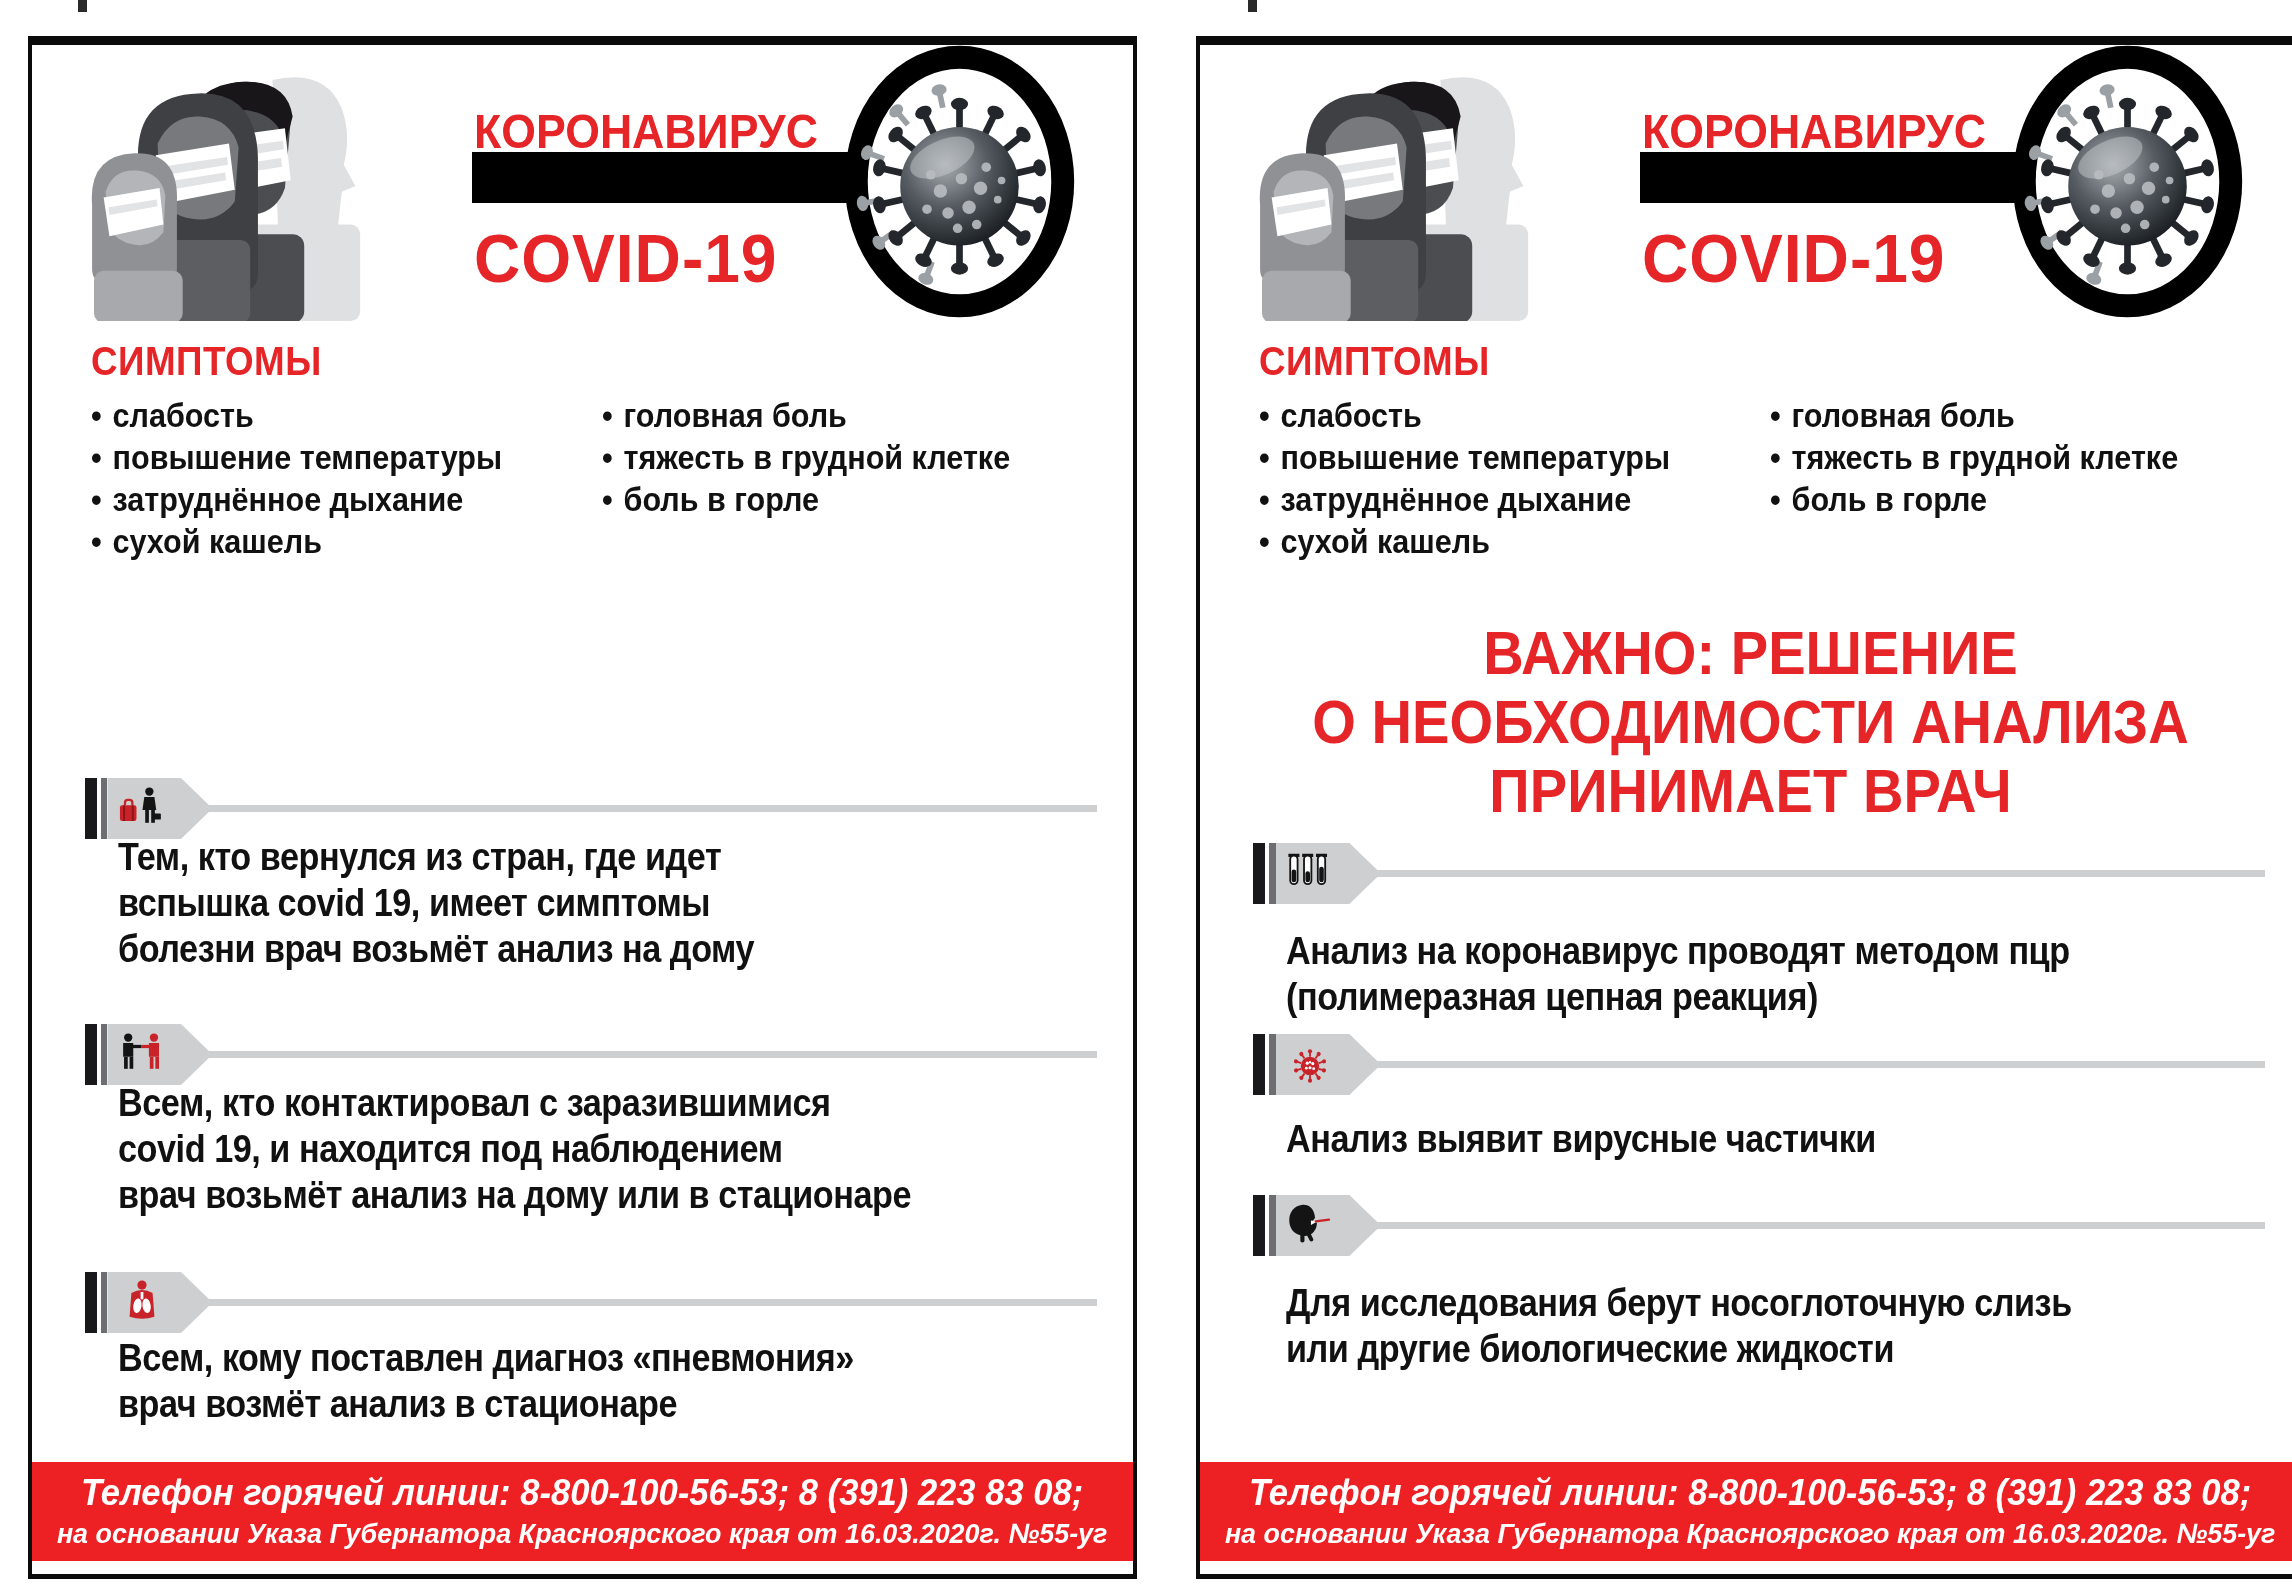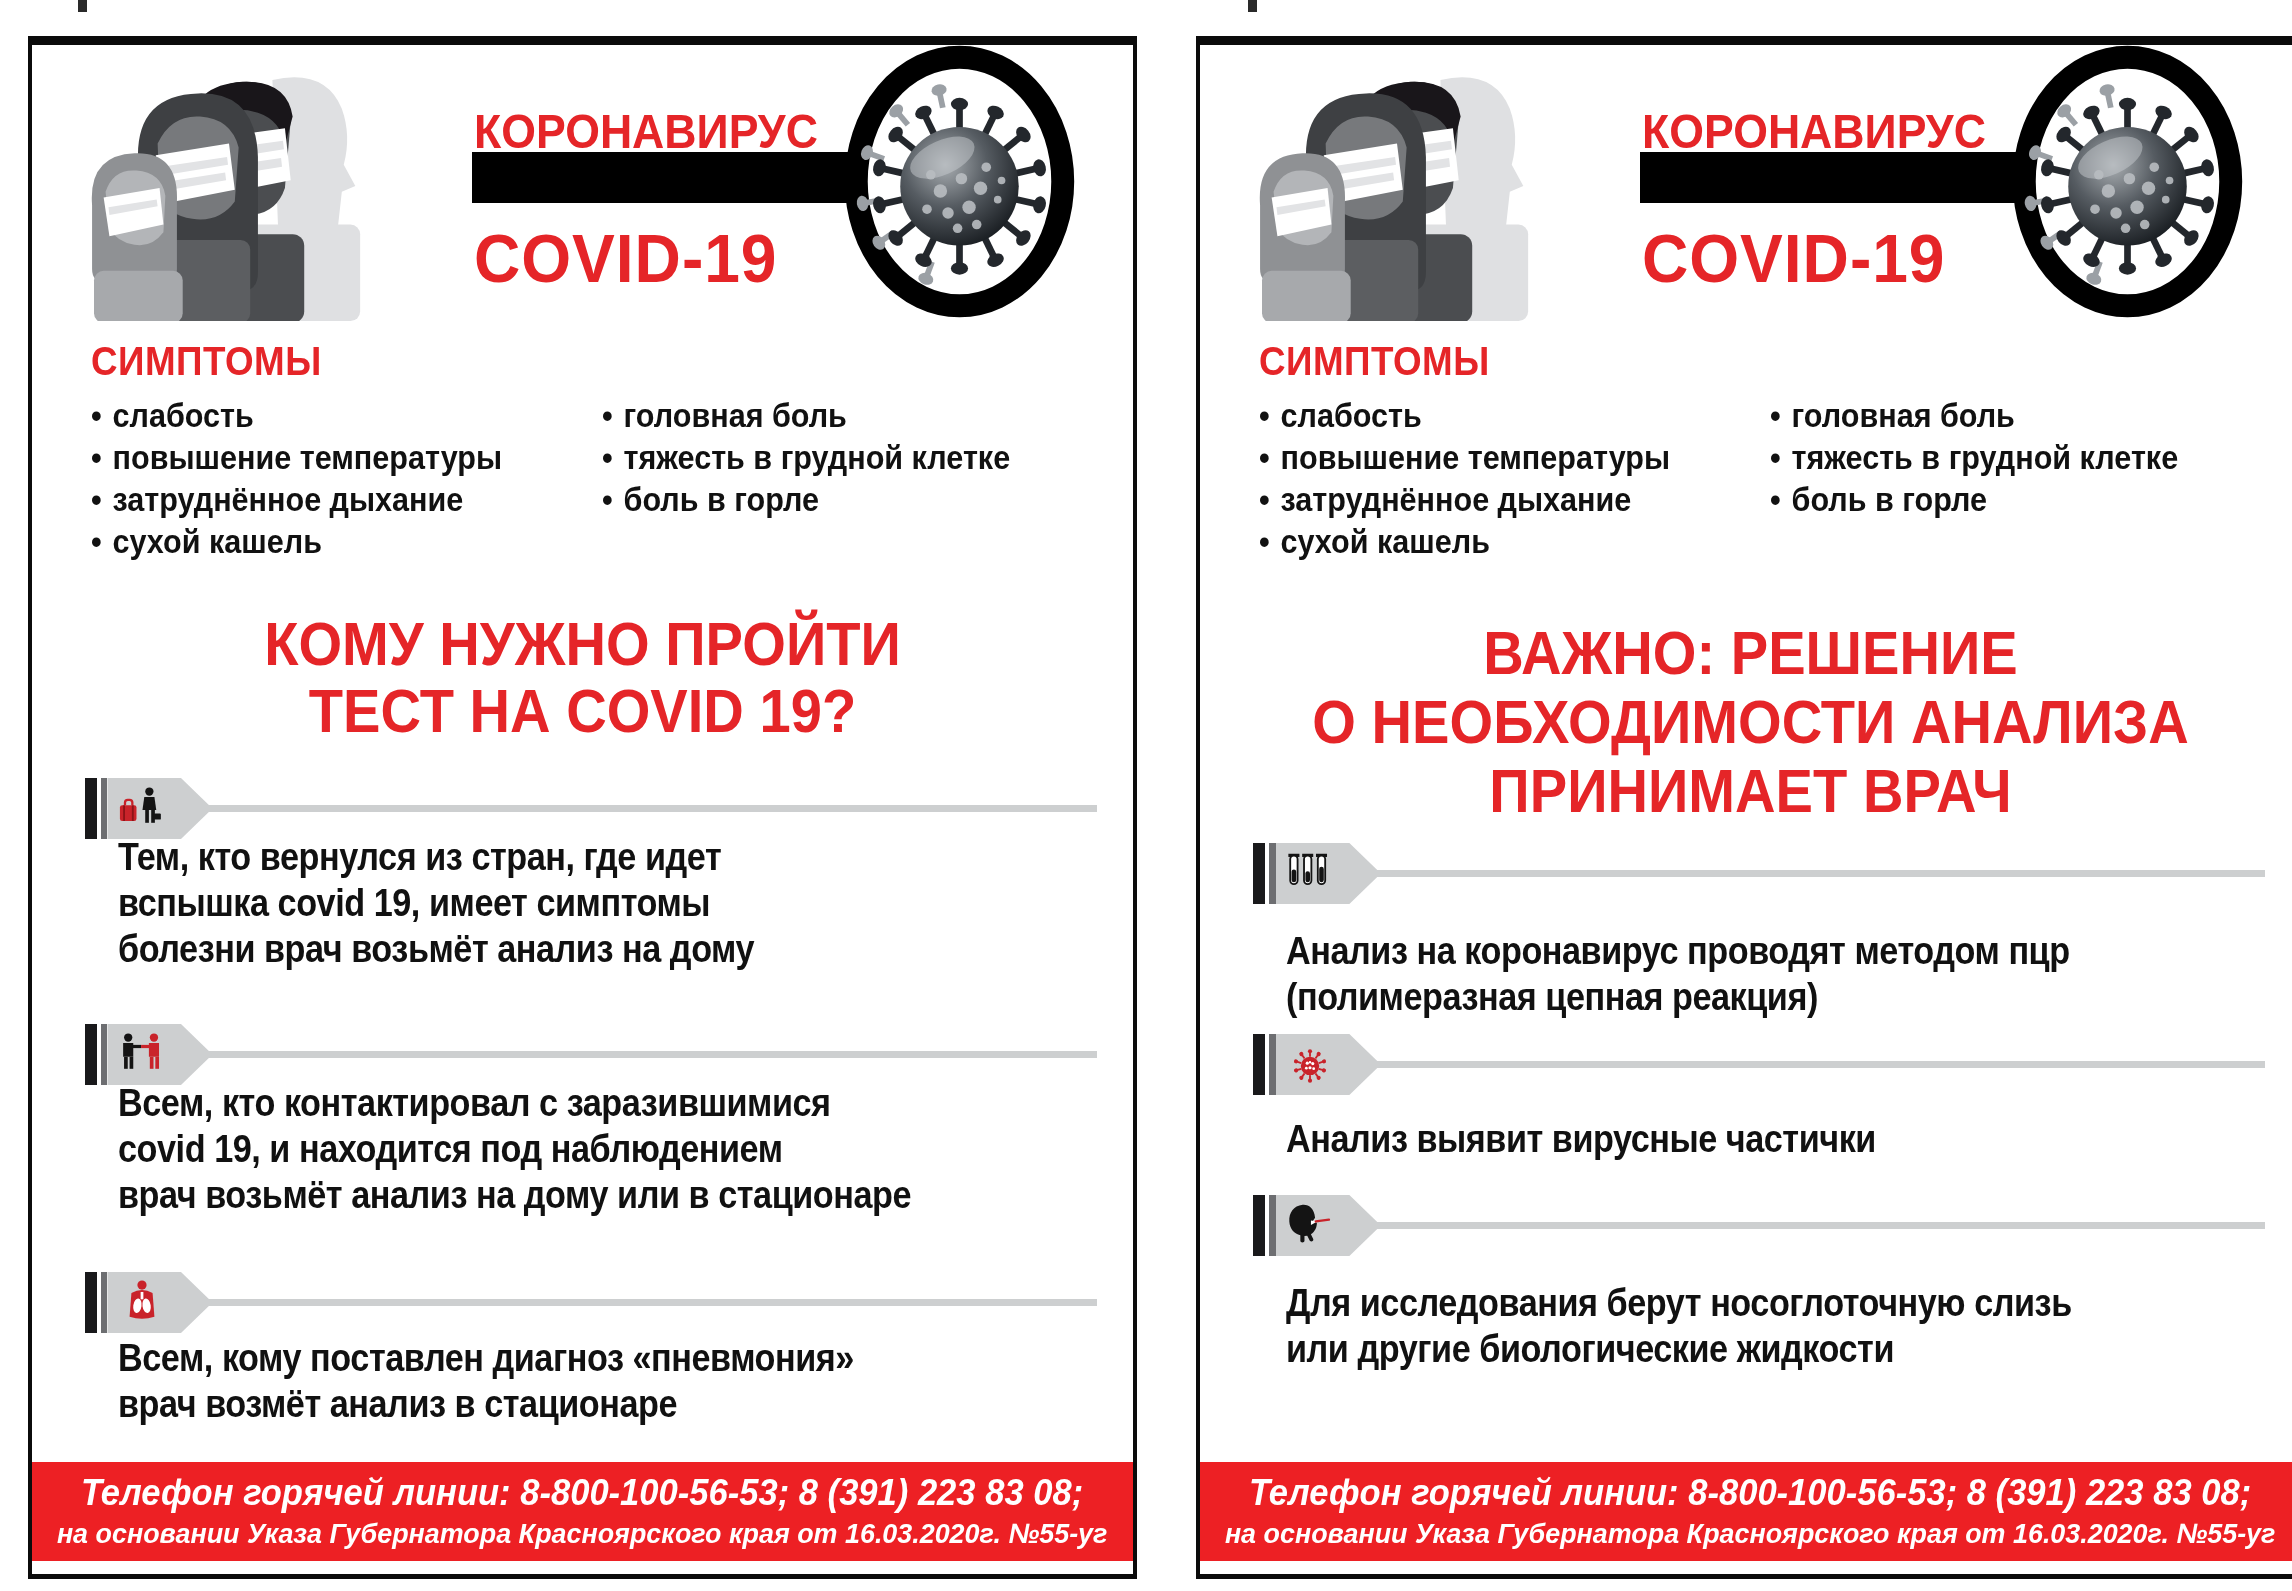--- a/index.html
+++ b/index.html
@@ -345,24 +345,20 @@
     <li>повышение температуры</li>
     <li>затруднённое дыхание</li>
     <li>сухой кашель</li>
   </ul>
   <ul class="sym-col sym-col-2">
     <li>головная боль</li>
     <li>тяжесть в грудной клетке</li>
     <li>боль в горле</li>
   </ul>
 
-  <div class="big-heading">
-    <span class="hline">КОМУ НУЖНО ПРОЙТИ</span>
-    <span class="hline">ТЕСТ НА COVID 19?</span>
-  </div>
 
   <div class="tag" style="top:733px">
     <span class="b1"></span>
       <span class="b2"></span>
     <span class="flag">
         <svg viewBox="0 0 100 100">
           <use href="#icon-traveler"></use>
         </svg>
       </span>
     <span class="tail"></span>

